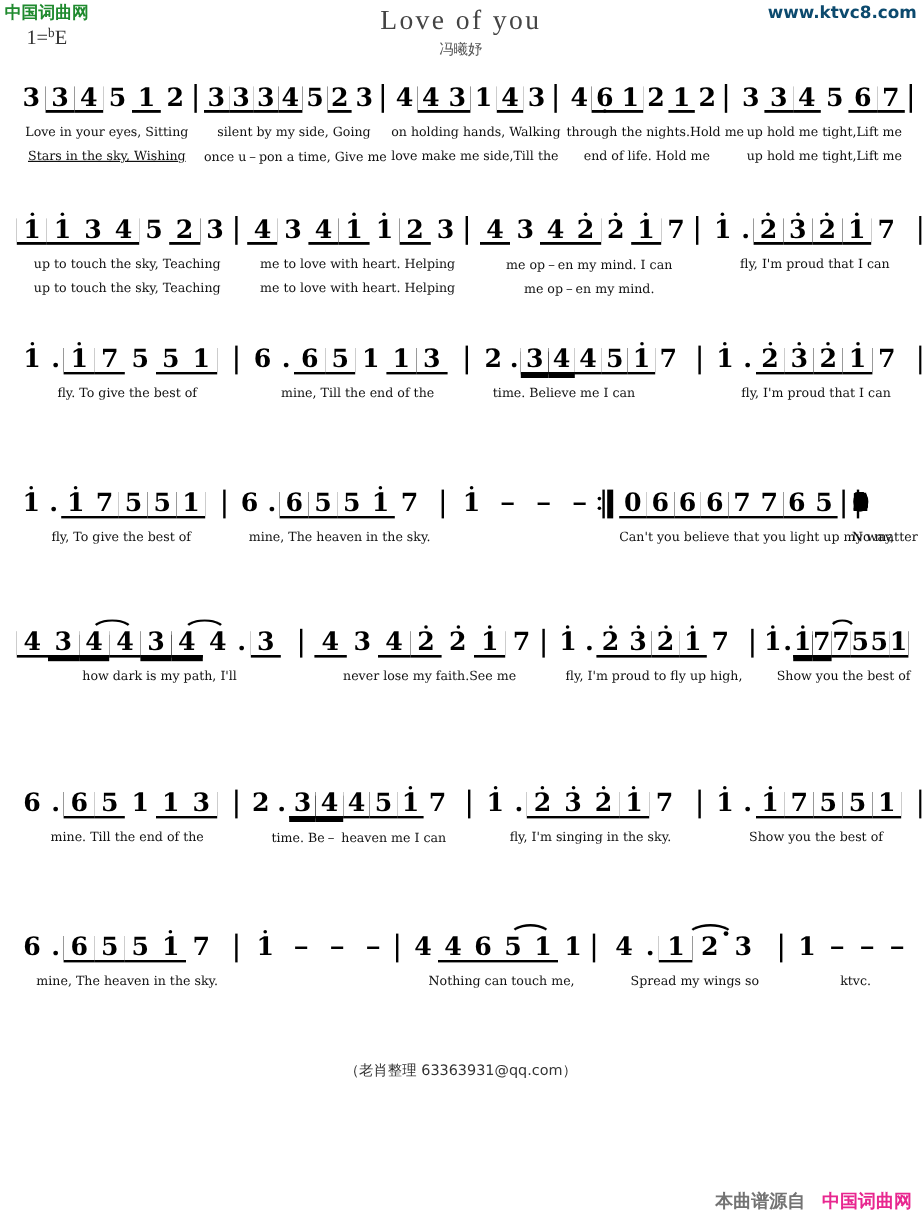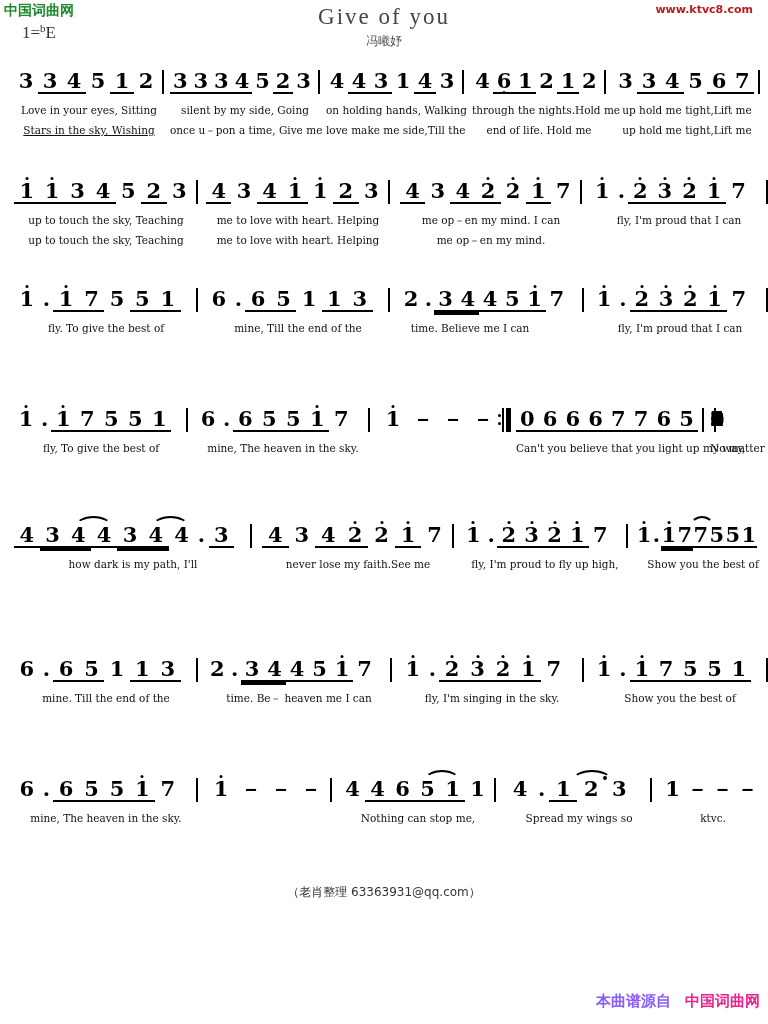--- a/index.html
+++ b/index.html
@@ -13,24 +13,24 @@
 
   
   #site-logo{
     position:absolute; left:4px; top:2px;
     font-family:"DejaVu Sans", sans-serif;
     font-size:14px; font-weight:700;
     color:#1f8a2e;
     letter-spacing:0px;
   }
   #site-url{
-    position:absolute; right:15px; top:3px;
-    font-family:"DejaVu Sans", sans-serif;
-    font-size:11px; font-weight:700;
-    color:#b91c1c;
+    position:absolute; right:4px; top:3px;
+    font-family:"DejaVu Sans", sans-serif;
+    font-size:14px; font-weight:700;
+    color:#0c4a6e;
   }
   #song-title{
     position:absolute; left:0; right:0; top:4px;
     text-align:center;
     font-family:"Liberation Serif", serif;
     font-size:23px; color:#444;
     letter-spacing:2px;
   }
   #song-artist{
     position:absolute; left:0; right:0; top:33px;
@@ -143,29 +143,29 @@
     position:absolute; left:0; right:0; top:884px;
     text-align:center;
     font-family:"DejaVu Sans", sans-serif;
     font-size:12px; color:#333;
   }
   #footer-bar{
     position:absolute; right:8px; top:992px;
     font-family:"DejaVu Sans", sans-serif;
     font-size:15px; font-weight:700;
   }
-  #footer-bar .src{ color:#8b5cf6; }
+  #footer-bar .src{ color:#737373; }
   #footer-bar .brand{ color:#e8268f; margin-left:14px; }
 </style>
 </head>
 <body>
 
 <div id="site-logo">中国词曲网</div>
 <div id="site-url">www.ktvc8.com</div>
-<div id="song-title">Give of you</div>
+<div id="song-title">Love of you</div>
 <div id="song-artist">冯曦妤</div>
 <div id="key-sig">
   <span>1=</span><span class="flat">b</span><span>E</span>
 </div>
 
 <div id="score-root">
     <div class="system" style="top: 70px;">
       <div class="noterow" style="padding-left: 0px; position: relative;">
         <span class="grp" style="position: absolute; left: 14px; width: 144px;"><span class="n" style="width: 24px;"><span class="g">3</span></span><span class="n b1" style="width: 24px;"><span class="g">3</span></span><span class="n b1" style="width: 24px;"><span class="g">4</span></span><span class="n" style="width: 24px;"><span class="g">5</span></span><span class="n b1" style="width: 24px;"><span class="g">1</span></span><span class="n" style="width: 24px;"><span class="g">2</span></span></span>
         <span class="bar" style="position: absolute; margin: 0px; left: 162px;"></span>
@@ -296,21 +296,21 @@
         <span class="grp" style="position: absolute; left: 206px; width: 120px;"><span class="n hi" style="width: 30px;"><span class="g">1</span></span><span class="n" style="width: 30px;"><span class="g">－</span></span><span class="n" style="width: 30px;"><span class="g">－</span></span><span class="n" style="width: 30px;"><span class="g">－</span></span></span>
         <span class="bar" style="position: absolute; margin: 0px; left: 330px;"></span>
         <span class="grp" style="position: absolute; left: 340px; width: 150px;"><span class="n" style="width: 25px;"><span class="g">4</span></span><span class="n b1" style="width: 25px;"><span class="g">4</span></span><span class="n b1" style="width: 25px;"><span class="g">6</span></span><span class="n b1" style="width: 25px;"><span class="g">5</span></span><span class="n b1" style="width: 25px;"><span class="g">1</span></span><span class="n" style="width: 25px;"><span class="g">1</span></span><span class="slur" style="left: 83.75px; width: 32.5px; top: -8px;"></span></span>
         <span class="bar" style="position: absolute; margin: 0px; left: 494px;"></span>
         <span class="grp" style="position: absolute; left: 506px; width: 140px;"><span class="n" style="width: 28px;"><span class="g">4</span></span><span class="n" style="width: 15.4px;"><span class="g">.</span></span><span class="n b1" style="width: 28px;"><span class="g">1</span></span><span class="n" style="width: 28px;"><span class="g">2</span></span><span class="n" style="width: 28px;"><span class="g">3</span></span><span class="slur" style="left: 65.8px; width: 36.4px; top: -8px;"></span><span style="position: absolute; width: 4px; height: 4px; border-radius: 50%; background: rgb(0, 0, 0); top: -2px; left: 96.6px;"></span></span>
         <span class="bar" style="position: absolute; margin: 0px; left: 650px;"></span>
         <span class="grp" style="position: absolute; left: 660px; width: 100px;"><span class="n" style="width: 25px;"><span class="g">1</span></span><span class="n" style="width: 25px;"><span class="g">－</span></span><span class="n" style="width: 25px;"><span class="g">－</span></span><span class="n" style="width: 25px;"><span class="g">－</span></span></span>
       </div>
       <div class="lyricrow" style="position: relative; padding-left: 0px;">
         <span class="ly" style="position: absolute; left: 14px; width: 184px;">mine,   The heaven  in  the    sky.</span>
-        <span class="ly" style="position: absolute; left: 340px; width: 156px;">Nothing can stop  me,</span>
+        <span class="ly" style="position: absolute; left: 340px; width: 156px;">Nothing can touch  me,</span>
         <span class="ly" style="position: absolute; left: 506px; width: 146px;">Spread   my wings so</span>
         <span class="ly" style="position: absolute; left: 660px; width: 106px;">ktvc.</span>
       </div>
     </div>
   </div>
 
 <div id="credit">（老肖整理  63363931@qq.com）</div>
 <div id="footer-bar">
   <span class="src">本曲谱源自</span><span class="brand">中国词曲网</span>
 </div>

